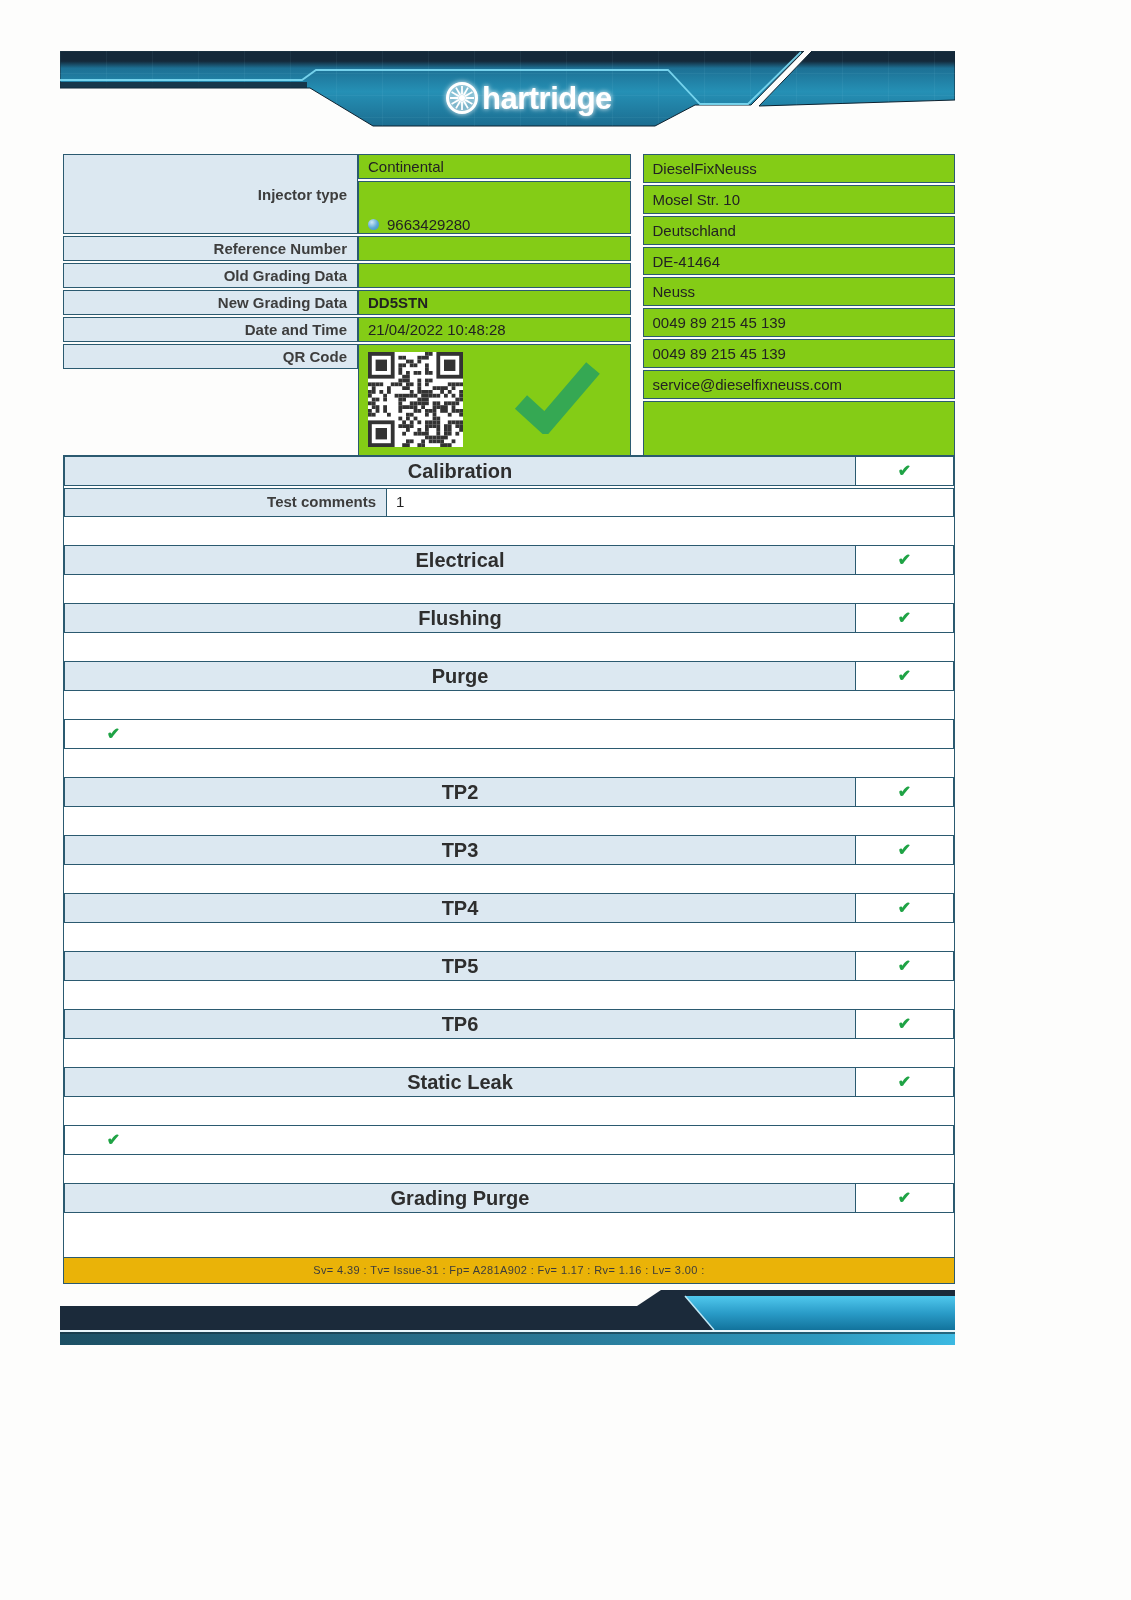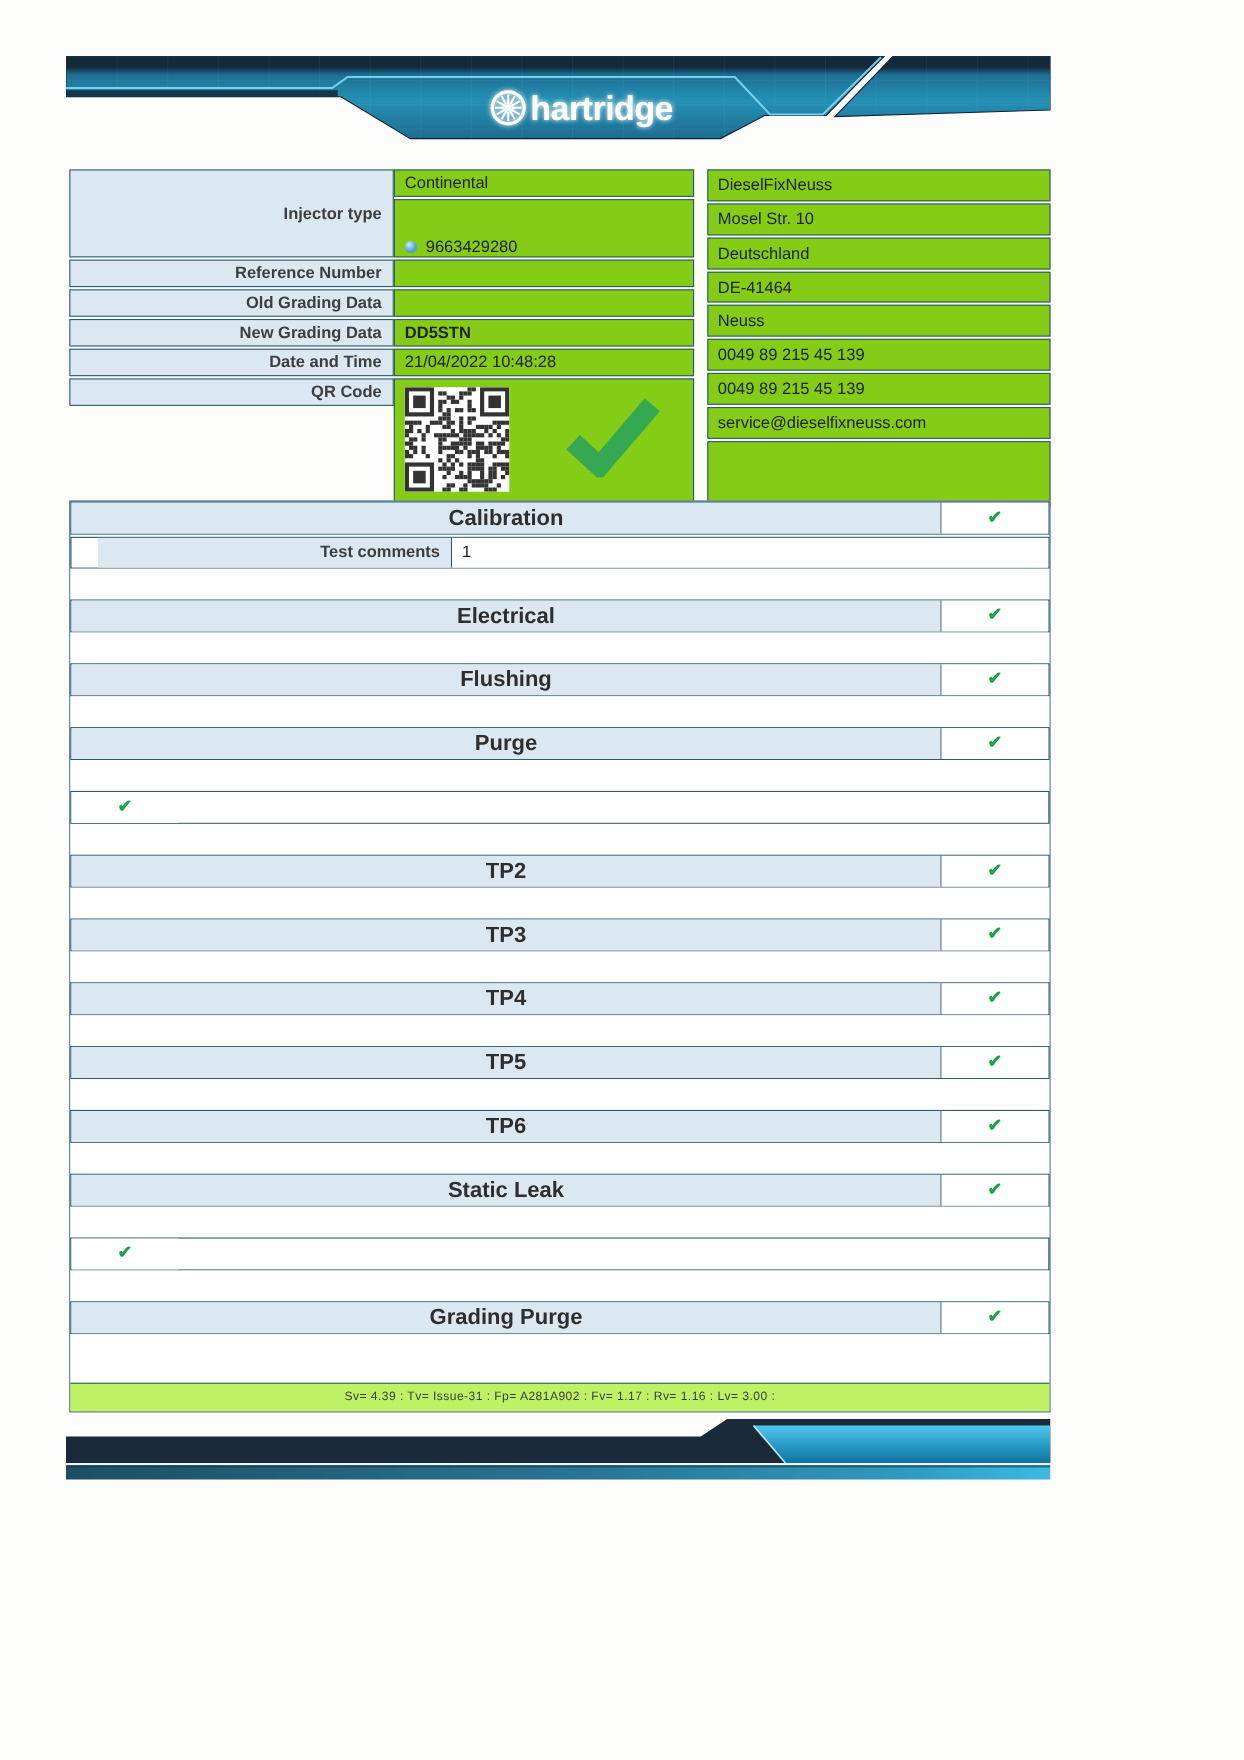--- a/index.html
+++ b/index.html
@@ -52,29 +52,29 @@
   .section-row .lbl {
     flex:1; background:var(--cellbg); border-right:1.6px solid var(--bd);
     display:flex; align-items:center; justify-content:center;
     font-weight:bold; font-size:20px; color:#2e2e2e;
   }
   .section-row .chk { width:97px; background:#fff; display:flex; align-items:center; justify-content:center; }
   .check { color:#1fa345; font-size:16px; font-weight:bold; line-height:1; }
   .comments-row { display:flex; border:1.6px solid var(--bd); height:29px; margin-top:2px; }
   .comments-row .clbl {
     width:322px; background:var(--cellbg); border-right:1.6px solid var(--bd);
-    text-align:right; padding-right:10px; font-weight:bold; font-size:15px; color:#3d3d3d; line-height:26px;margin-left:24px;
+    text-align:right; padding-right:10px; font-weight:bold; font-size:15px; color:#3d3d3d; line-height:26px;
   }
   .comments-row .cval { flex:1; background:#fff; padding-left:9px; font-size:15px; line-height:26px; }
   .gap { height:28px; background:#fff; }
   .pre-version-space { height:16px; background:#fff; }
   .version-row {
     border-top:1.6px solid var(--bd); height:26px;
     text-align:center; font-size:11px; line-height:25px; color:#3c3c3c;
-    letter-spacing:0.4px; background:#bef264;
+    letter-spacing:0.4px; background:#eab308;
   }
 </style>
 </head>
 <body>
 
 <div class="page">
 
   <div class="top-banner">
     <svg width="895" height="78" viewBox="0 0 895 78" xmlns="http://www.w3.org/2000/svg">
       <defs>

